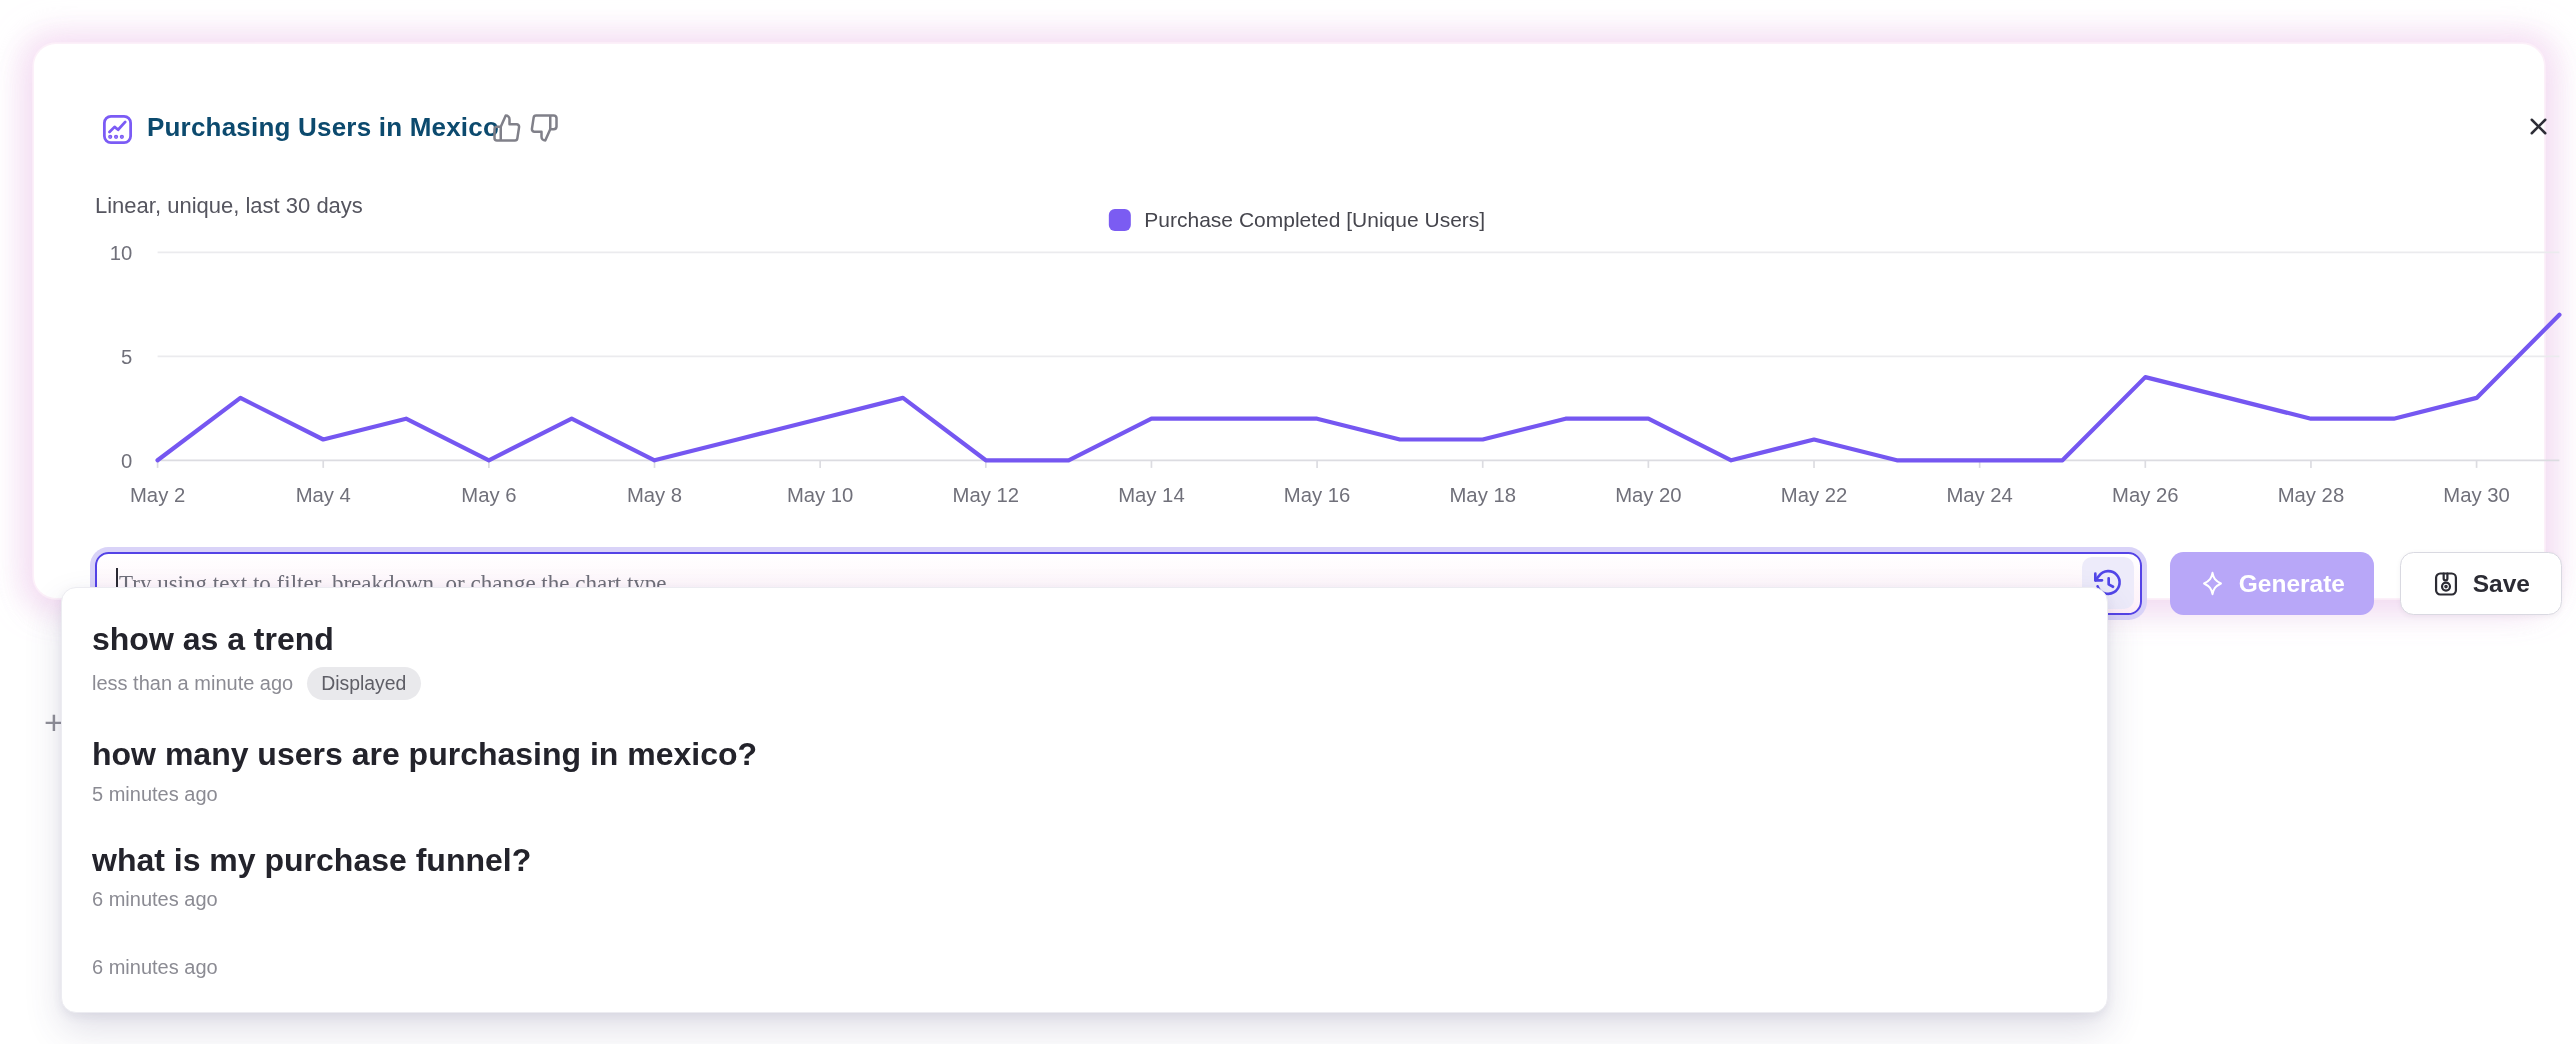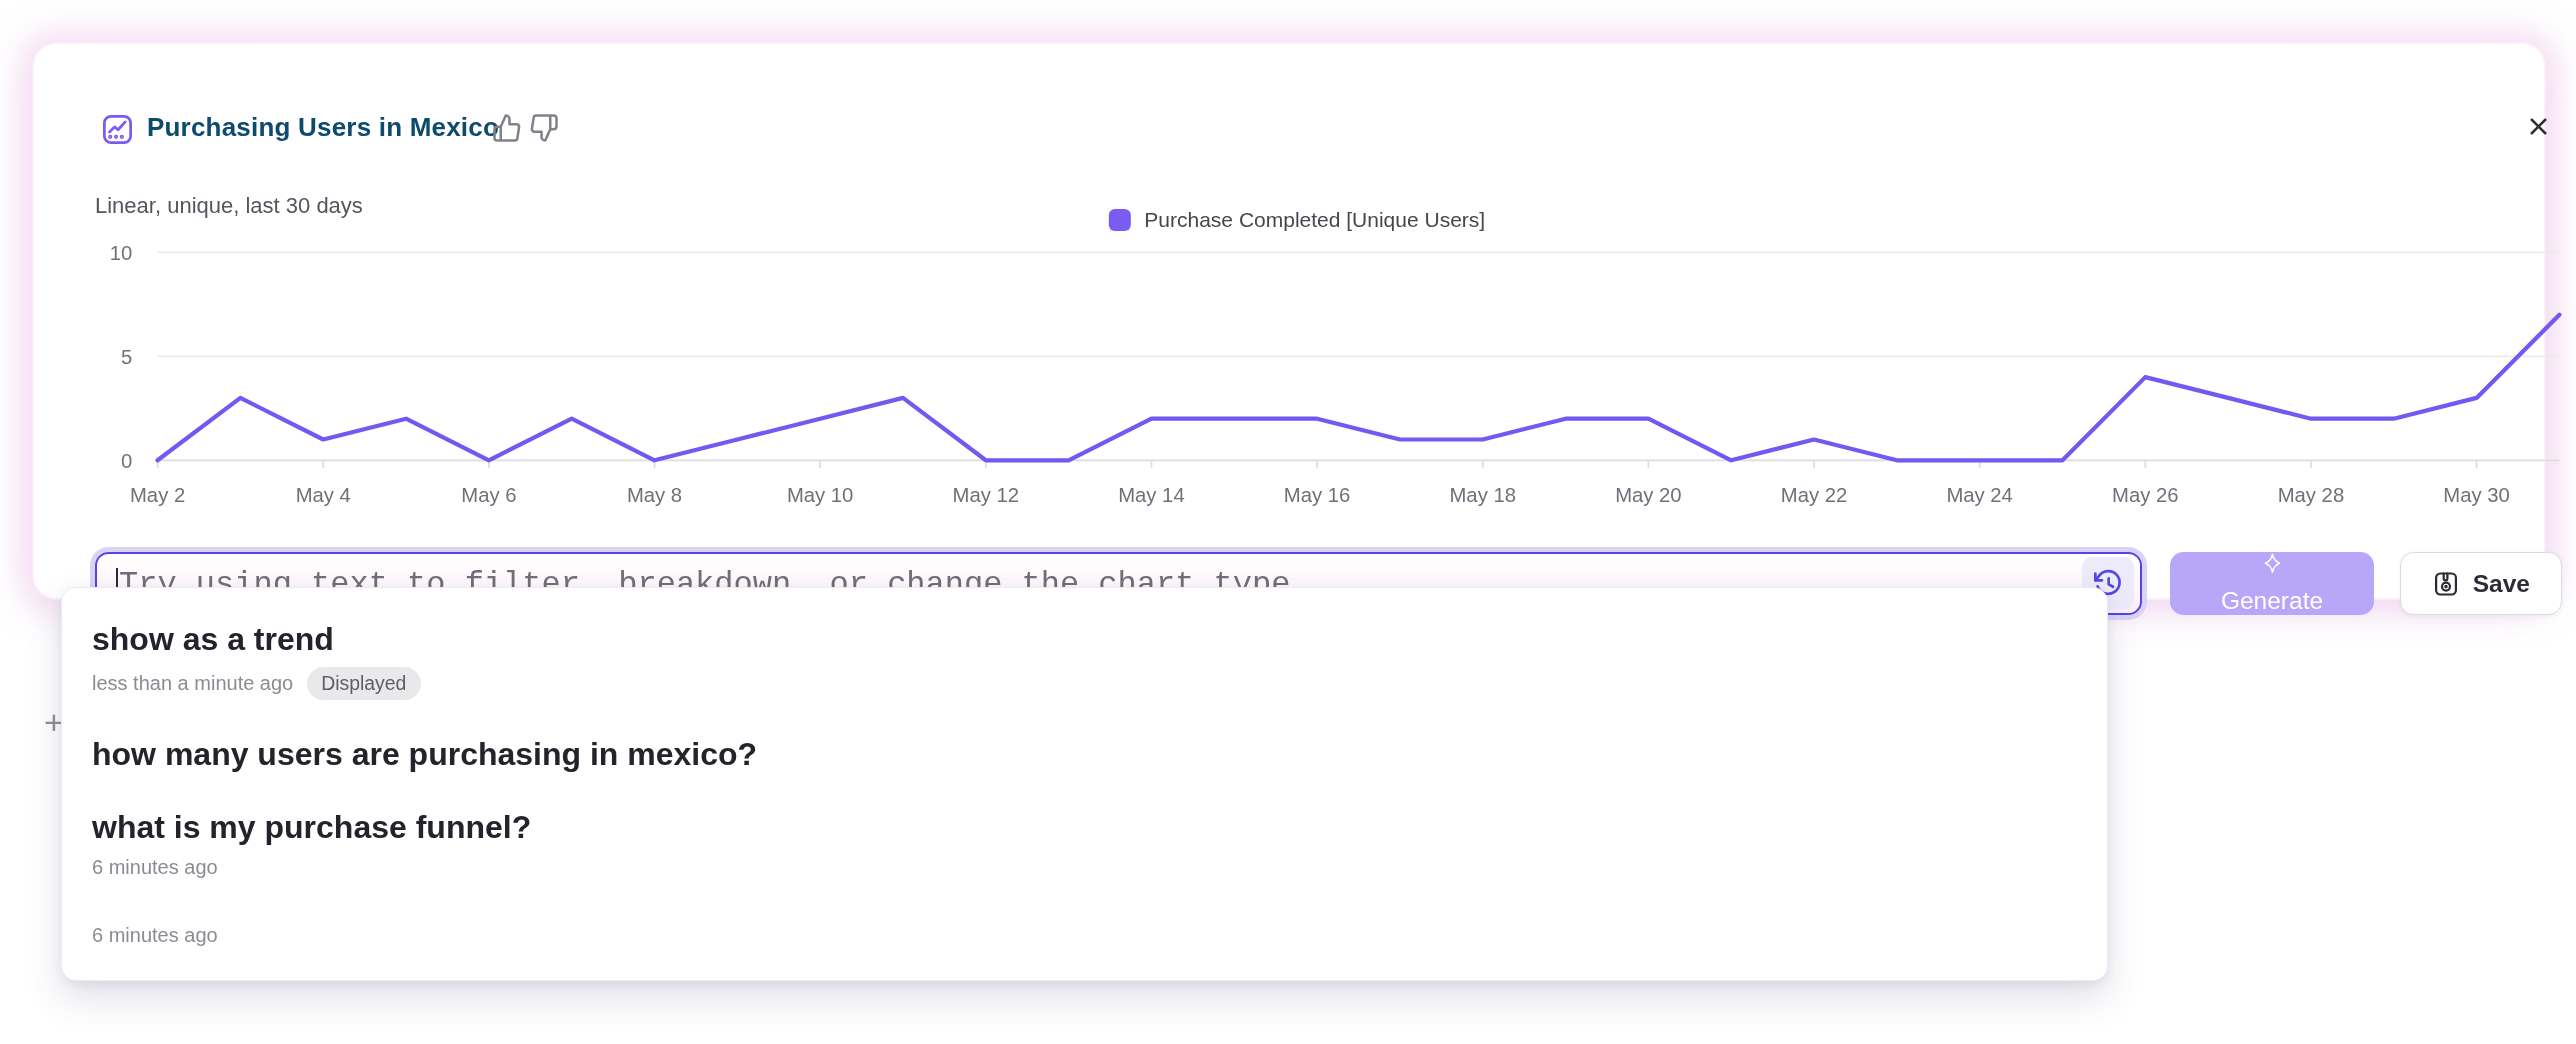--- a/index.html
+++ b/index.html
@@ -34,31 +34,31 @@
   
   .query-wrap{
     position:absolute;left:61px;top:508px;width:2047px;height:63px;
     border:2.5px solid #5443e6;border-radius:13.5px;
     box-shadow:0 0 0 5px #d9d3f8;
     background:linear-gradient(180deg,#ffffff 0%,#fef3fa 78%,#fdeef8 100%);
     box-sizing:border-box;display:flex;align-items:center;
   }
   .query-input{
     flex:1;height:100%;border:none;outline:none;background:transparent;
-    font-family:Liberation Mono, monospace;font-size:32px;color:#2a2a33;
+    font-family:Liberation Serif, serif;font-size:23px;color:#2a2a33;
     padding:1px 76px 0 22px;
   }
   .query-input::placeholder{color:#6f6f79;opacity:1;}
   .caret{position:absolute;left:19.4px;top:14.4px;width:1.7px;height:34px;background:#2a2a33;}
   .history-tile{
     position:absolute;right:6px;top:3.4px;width:52px;height:52px;border-radius:10px;
     background:#edebfa;display:flex;align-items:center;justify-content:center;cursor:pointer;
   }
   .btn{position:absolute;top:508px;height:63px;border-radius:13.5px;display:flex;align-items:center;justify-content:center;gap:12.7px;box-sizing:border-box;cursor:pointer;}
-  .btn-generate{left:2136px;width:204px;background:#b8a7f8;color:#ffffff;font-size:24.5px;font-weight:400;flex-direction:column;}
+  .btn-generate{left:2136px;width:204px;background:#b8a7f8;color:#ffffff;font-size:24.5px;font-weight:700;}
   .btn-save{left:2366px;width:162px;background:#ffffff;border:1.7px solid #d9d9e1;color:#2c2c34;font-size:24.5px;font-weight:600;box-shadow:0 1.7px 5px rgba(40,40,60,.05);}
 
   
   .bg-plus{position:absolute;left:44px;top:703px;font-size:34px;color:#8f8f97;z-index:1;}
 
   
   .dropdown{
     position:absolute;left:61px;top:587px;width:2047px;z-index:2;
     background:#ffffff;border:0.8px solid #ececf1;border-radius:15px;
     box-shadow:0 17px 37px rgba(70,60,110,0.16), 0 3.4px 10px rgba(70,60,110,0.08);
@@ -180,20 +180,23 @@
   <div class="dropdown">
     <div class="dd-item">
       <div class="dd-title">show as a trend</div>
       <div class="dd-meta">
         <span>less than a minute ago</span>
         <span class="dd-badge">Displayed</span>
       </div>
     </div>
     <div class="dd-item">
       <div class="dd-title">how many users are purchasing in mexico?</div>
+      <div class="dd-meta">
+        <span>5 minutes ago</span>
+      </div>
     </div>
     <div class="dd-item">
       <div class="dd-title">what is my purchase funnel?</div>
       <div class="dd-meta">
         <span>6 minutes ago</span>
       </div>
     </div>
     <div class="dd-item">
       <div class="dd-meta">
         <span>6 minutes ago</span>

